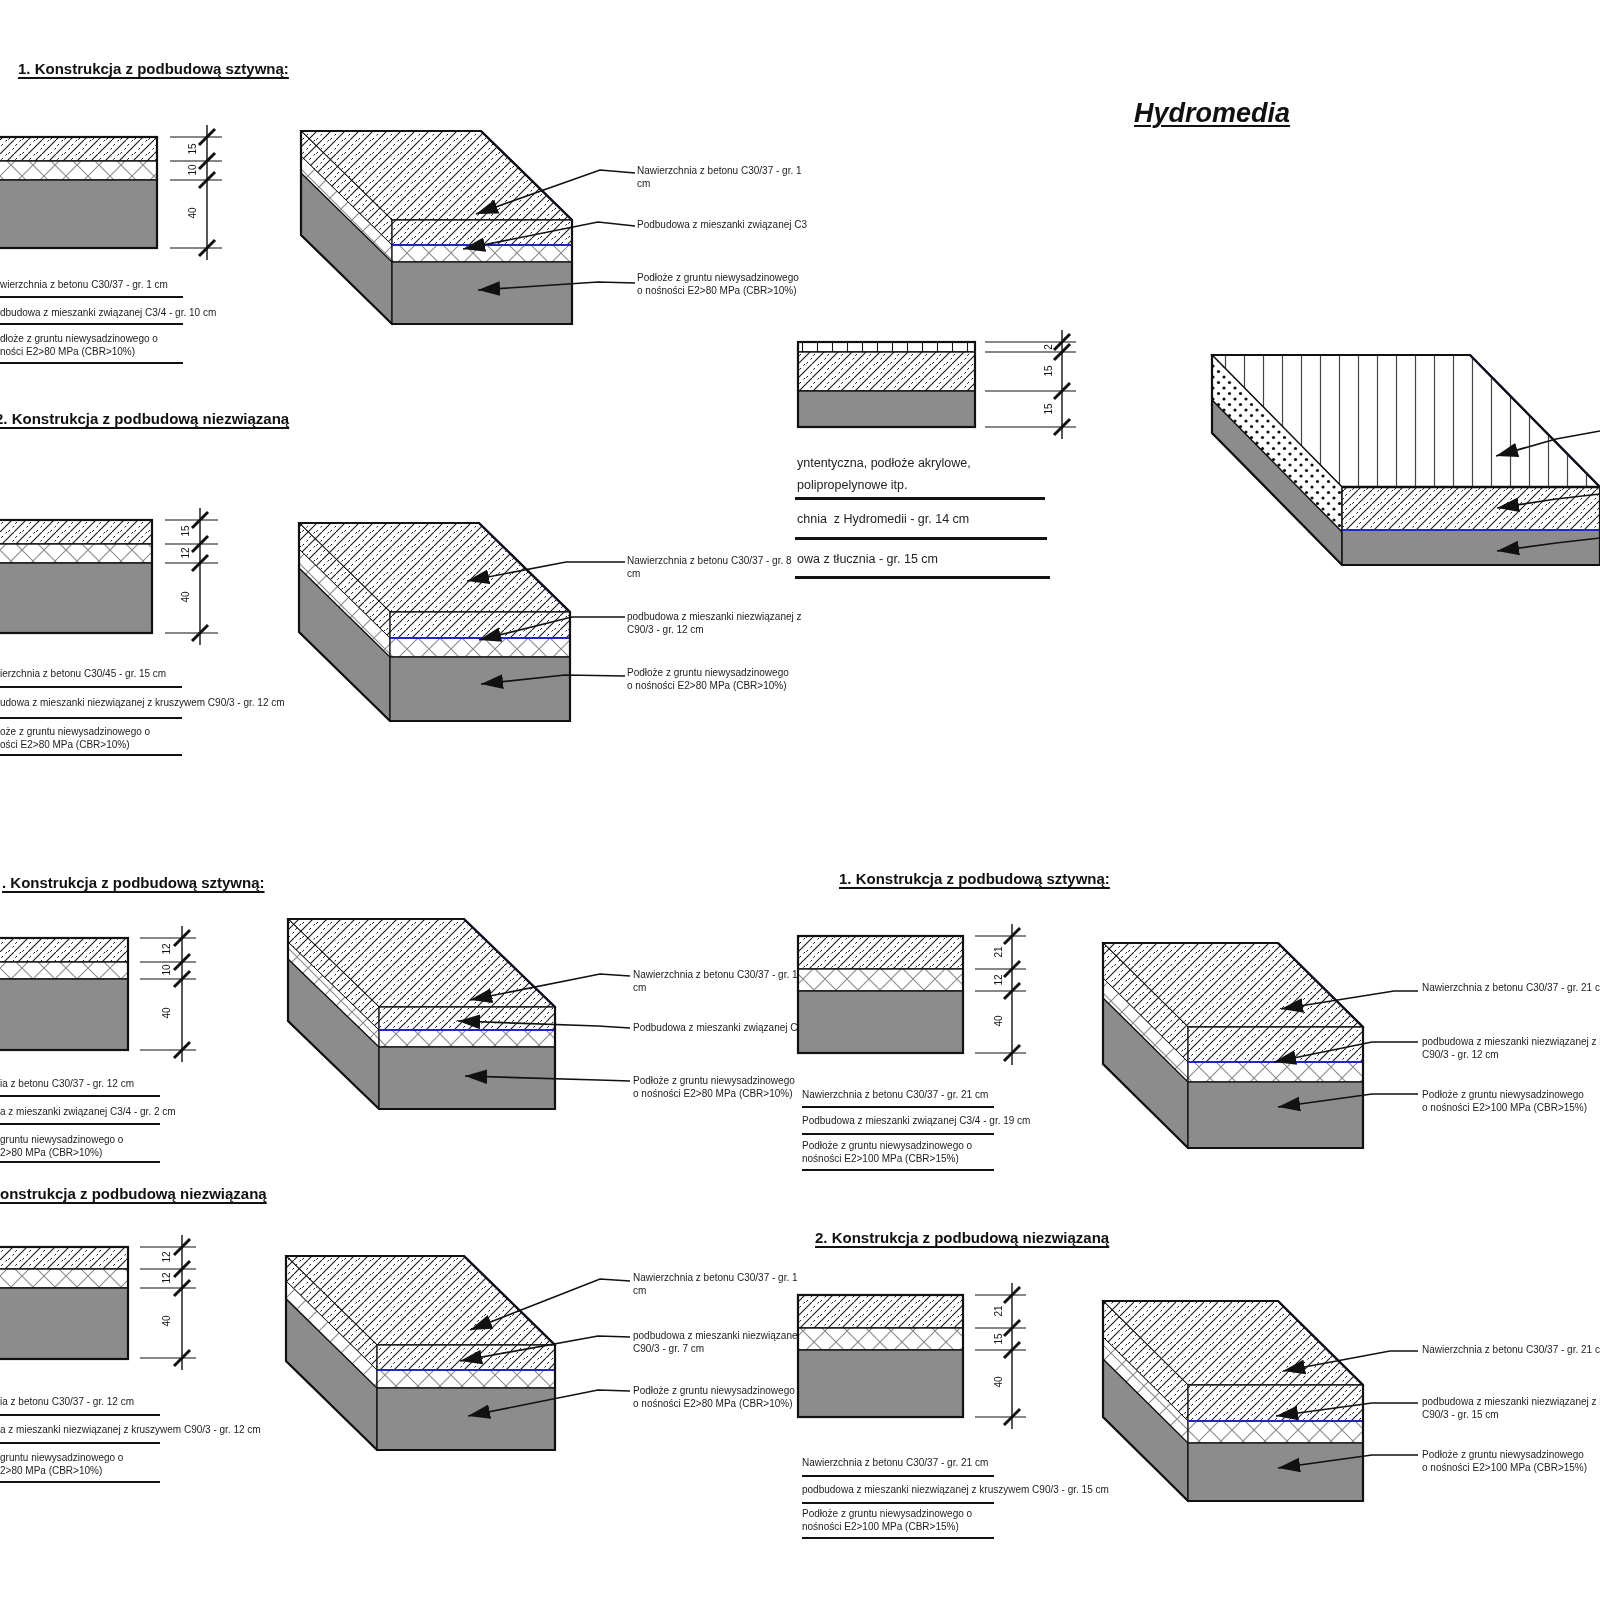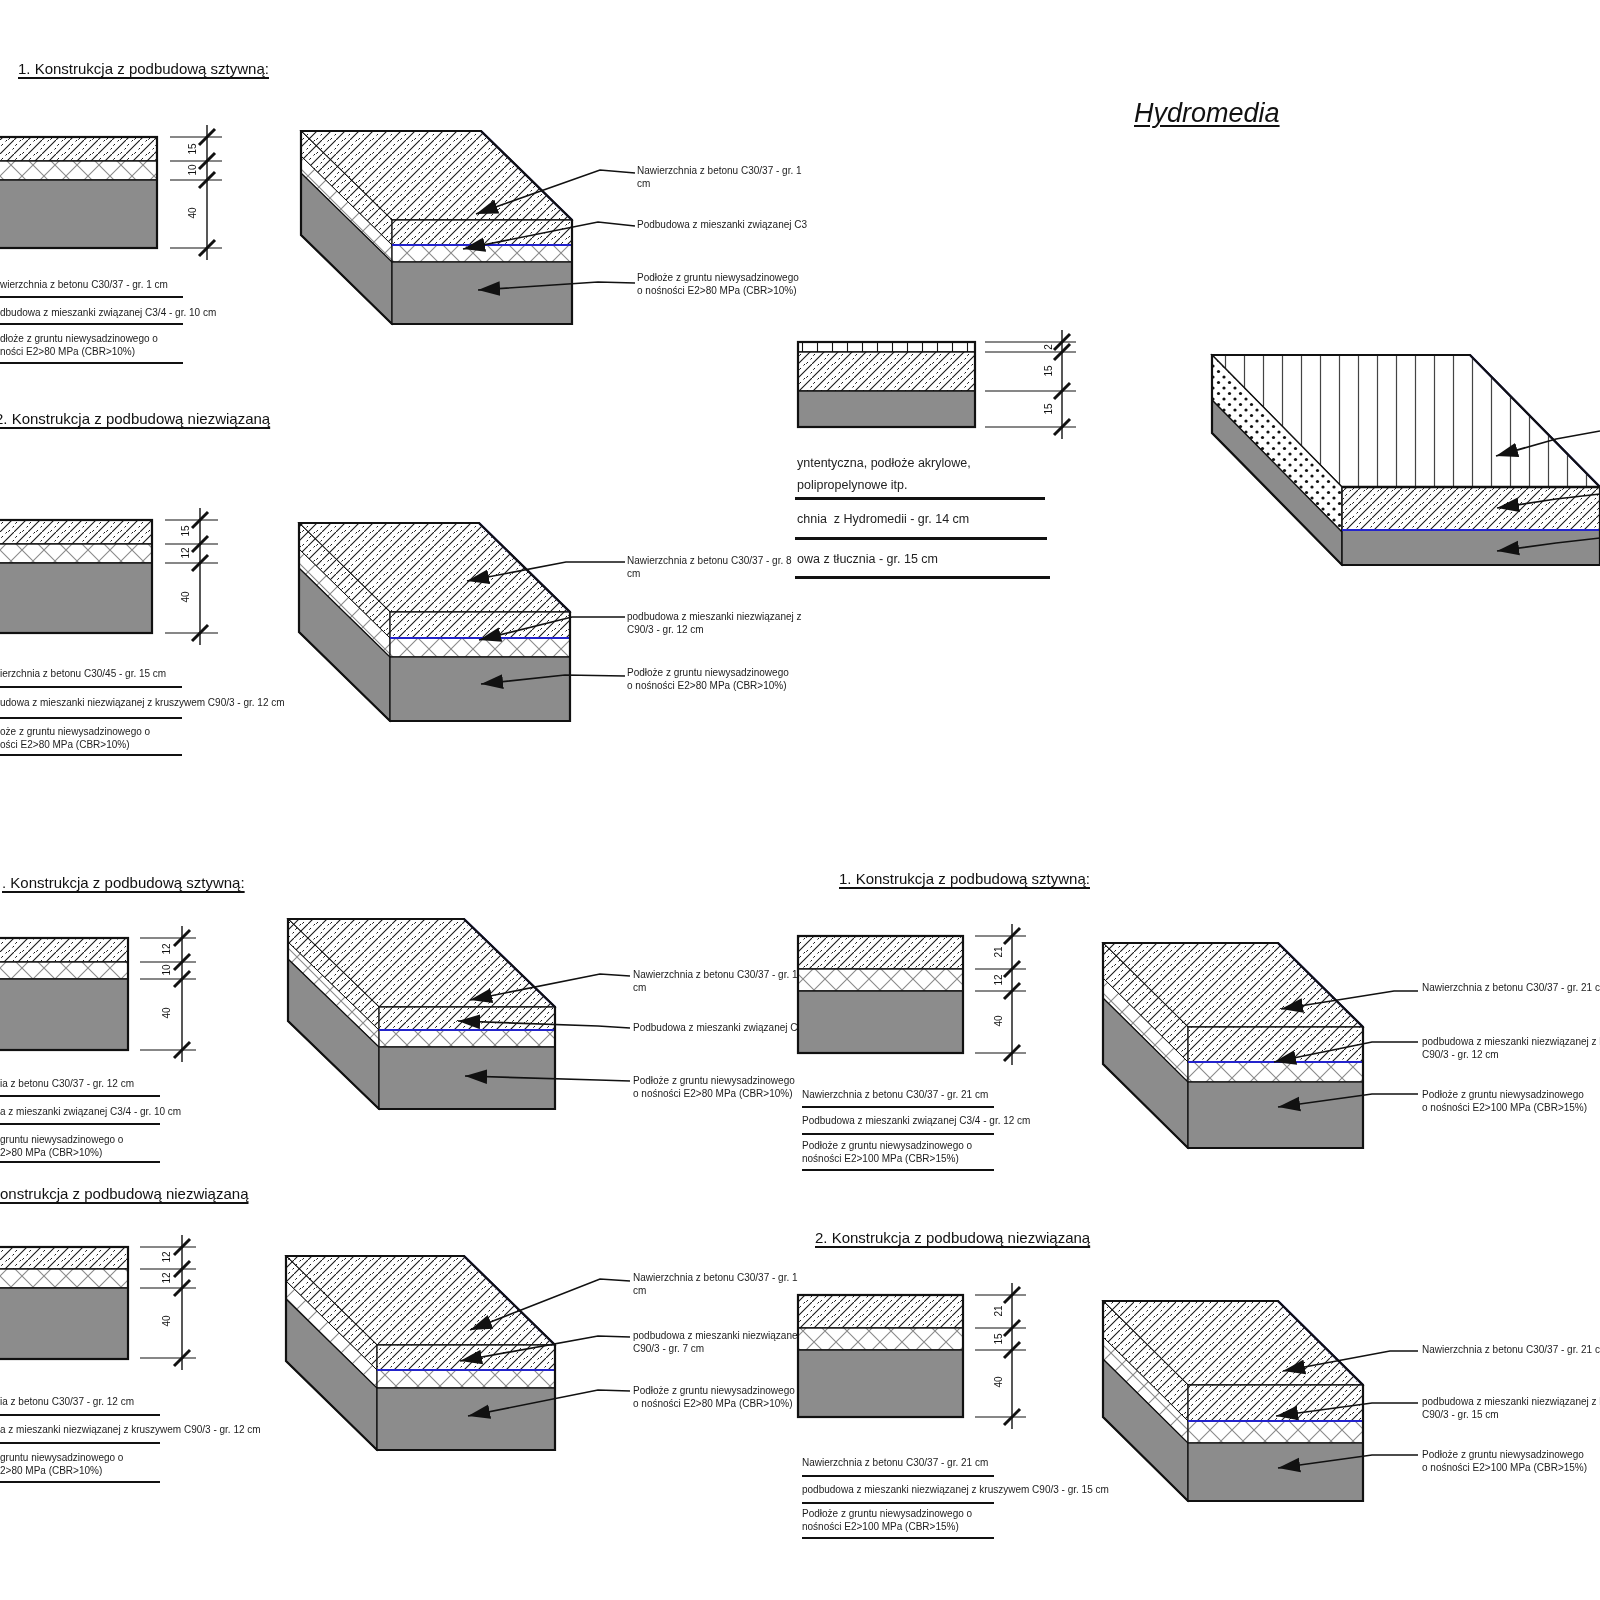--- a/index.html
+++ b/index.html
@@ -1,21 +1,21 @@
 <!DOCTYPE html>
 <html><head>
 <meta charset="utf-8">
 <style>
   html,body{margin:0;padding:0;background:#fff;}
   #canvas{position:relative;width:1600px;height:1600px;overflow:hidden;background:#fff;
           font-family:"Liberation Sans",sans-serif;}
   #gfx{position:absolute;left:0;top:0;}
   .lb{position:absolute;font-size:10px;line-height:12.5px;color:#1c1c1c;white-space:pre;}
   .lg{font-size:12.5px;line-height:22px;color:#222;}
-  .title{position:absolute;font-size:15px;font-weight:normal;color:#111;white-space:pre;
+  .title{position:absolute;font-size:15px;font-weight:bold;color:#111;white-space:pre;
          text-decoration:underline;text-decoration-thickness:2px;text-underline-offset:3px;text-align:right;}
   .hydro{font-size:27px;font-style:italic;}
   .dim{position:absolute;width:22px;height:16px;font-size:10px;line-height:16px;color:#111;
        text-align:center;transform:rotate(-90deg);}
 </style>
 </head>
 <body>
 
 <div id="canvas">
 
@@ -266,29 +266,29 @@
 ności E2&gt;80 MPa (CBR&gt;10%)</div>
 <div class="lb" style="left:0;top:668px">ierzchnia z betonu C30/45 - gr. 15 cm</div>
 <div class="lb" style="left:0;top:697px">udowa z mieszanki niezwiązanej z kruszywem C90/3 - gr. 12 cm</div>
 <div class="lb" style="left:0;top:726px">oże z gruntu niewysadzinowego o
 ości E2&gt;80 MPa (CBR&gt;10%)</div>
 <div class="lb lg" style="left:797px;top:452px">yntentyczna, podłoże akrylowe,
 polipropelynowe itp.</div>
 <div class="lb lg" style="left:797px;top:508px">chnia  z Hydromedii - gr. 14 cm</div>
 <div class="lb lg" style="left:797px;top:548px">owa z tłucznia - gr. 15 cm</div>
 <div class="lb" style="left:0;top:1078px">ia z betonu C30/37 - gr. 12 cm</div>
-<div class="lb" style="left:0;top:1106px">a z mieszanki związanej C3/4 - gr. 10 cm</div>
+<div class="lb" style="left:0;top:1106px">a z mieszanki związanej C3/4 - gr. 2 cm</div>
 <div class="lb" style="left:0;top:1134px">gruntu niewysadzinowego o
 2&gt;80 MPa (CBR&gt;10%)</div>
 <div class="lb" style="left:0;top:1396px">ia z betonu C30/37 - gr. 12 cm</div>
 <div class="lb" style="left:0;top:1424px">a z mieszanki niezwiązanej z kruszywem C90/3 - gr. 12 cm</div>
 <div class="lb" style="left:0;top:1452px">gruntu niewysadzinowego o
 2&gt;80 MPa (CBR&gt;10%)</div>
 <div class="lb" style="left:802px;top:1089px">Nawierzchnia z betonu C30/37 - gr. 21 cm</div>
-<div class="lb" style="left:802px;top:1115px">Podbudowa z mieszanki związanej C3/4 - gr. 12 cm</div>
+<div class="lb" style="left:802px;top:1115px">Podbudowa z mieszanki związanej C3/4 - gr. 19 cm</div>
 <div class="lb" style="left:802px;top:1140px">Podłoże z gruntu niewysadzinowego o
 nośności E2&gt;100 MPa (CBR&gt;15%)</div>
 <div class="lb" style="left:802px;top:1457px">Nawierzchnia z betonu C30/37 - gr. 21 cm</div>
 <div class="lb" style="left:802px;top:1484px">podbudowa z mieszanki niezwiązanej z kruszywem C90/3 - gr. 15 cm</div>
 <div class="lb" style="left:802px;top:1508px">Podłoże z gruntu niewysadzinowego o
 nośności E2&gt;100 MPa (CBR&gt;15%)</div>
 
 <div class="lb" style="left:637px;top:165px">Nawierzchnia z betonu C30/37 - gr. 1
 cm</div>
 <div class="lb" style="left:637px;top:219px">Podbudowa z mieszanki związanej C3</div>

